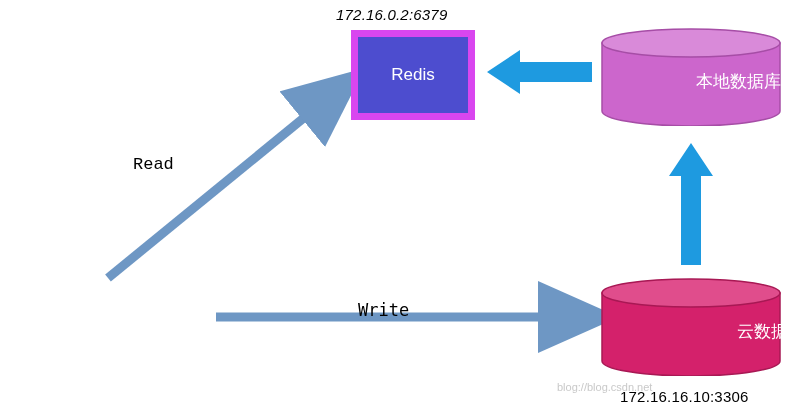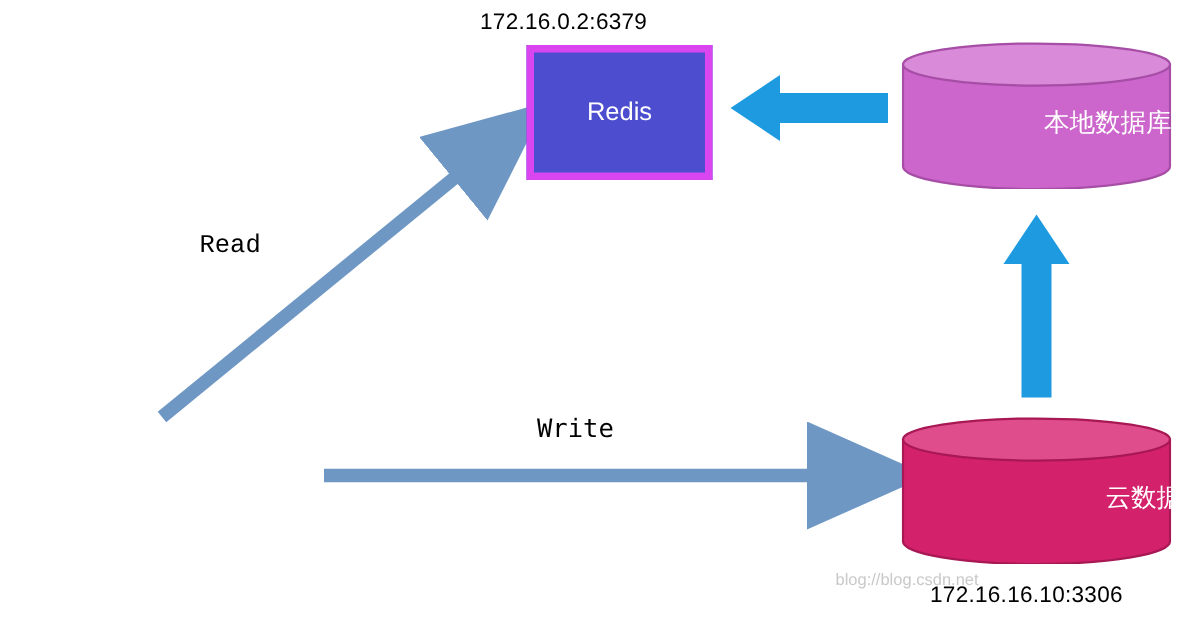--- a/index.html
+++ b/index.html
@@ -44,21 +44,21 @@
     font-size: 17px;
     line-height: 1.1;
   }
   
   #redis-node {
     left: 351px;
     top: 30px;
     width: 124px;
     height: 90px;
     background: #4d4dcf;
-    border: 5px solid #d946ef;
+    border: 7px solid #d946ef;
     color: #ffffff;
   }
   
   #springmvc-node {
     left: 10px;
     top: 272px;
     width: 204px;
     height: 90px;
     background: #e09a62;
     border: 1px solid #b5763f;
@@ -111,38 +111,38 @@
     </g>
 
     <g>
       <polygon points="691,143 713,176 701,176 701,265 681,265 681,176 669,176" fill="#1e9ae0"></polygon>
     </g>
   </svg>
 
   <div class="node" id="redis-node">
     <span class="node-text">Redis</span>
   </div>
-  <div class="label addr-label" style="left:320px; top:6px;">172.16.0.2:6379</div>
+  <div class="label addr-label" style="left:336px; top:6px;font-style:italic;">172.16.0.2:6379</div>
 
   <div class="cylinder" id="local-db-node" style="left:601px; top:28px; width:180px; height:98px;">
     <svg width="180" height="98" viewBox="0 0 180 98">
       <path d="M1,15 L1,83 A89,15 0 0 0 179,83 L179,15 Z" fill="#cc66cc" stroke="#a64da6" stroke-width="1.5"></path>
       <ellipse cx="90" cy="15" rx="89" ry="14" fill="#d98ad9" stroke="#a64da6" stroke-width="1.5"></ellipse>
     </svg>
     <div class="cyl-text" style="top:42px; color:#ffffff;">本地数据库</div>
   </div>
 
 
   <div class="cylinder" id="cloud-db-node" style="left:601px; top:278px; width:204px; height:98px;font-family:Liberation Mono, monospace;">
     <svg width="180" height="98" viewBox="0 0 180 98">
       <path d="M1,15 L1,83 A89,15 0 0 0 179,83 L179,15 Z" fill="#d4216b" stroke="#a81854" stroke-width="1.5"></path>
       <ellipse cx="90" cy="15" rx="89" ry="14" fill="#e04d8c" stroke="#a81854" stroke-width="1.5"></ellipse>
     </svg>
     <div class="cyl-text" style="top:42px; color:#ffffff;">云数据库</div>
   </div>
   <div class="label addr-label" style="left:620px; top:388px;">172.16.16.10:3306</div>
 
   <div class="label edge-label" style="left:133px; top:155px;font-family:Liberation Mono, monospace;">Read</div>
-  <div class="label edge-label" style="left:358px; top:276px;">Write</div>
+  <div class="label edge-label" style="left:358px; top:300px;">Write</div>
 
   <div class="watermark" style="left:557px; top:381px;">blog://blog.csdn.net</div>
 
 </div>
 
 </body></html>

